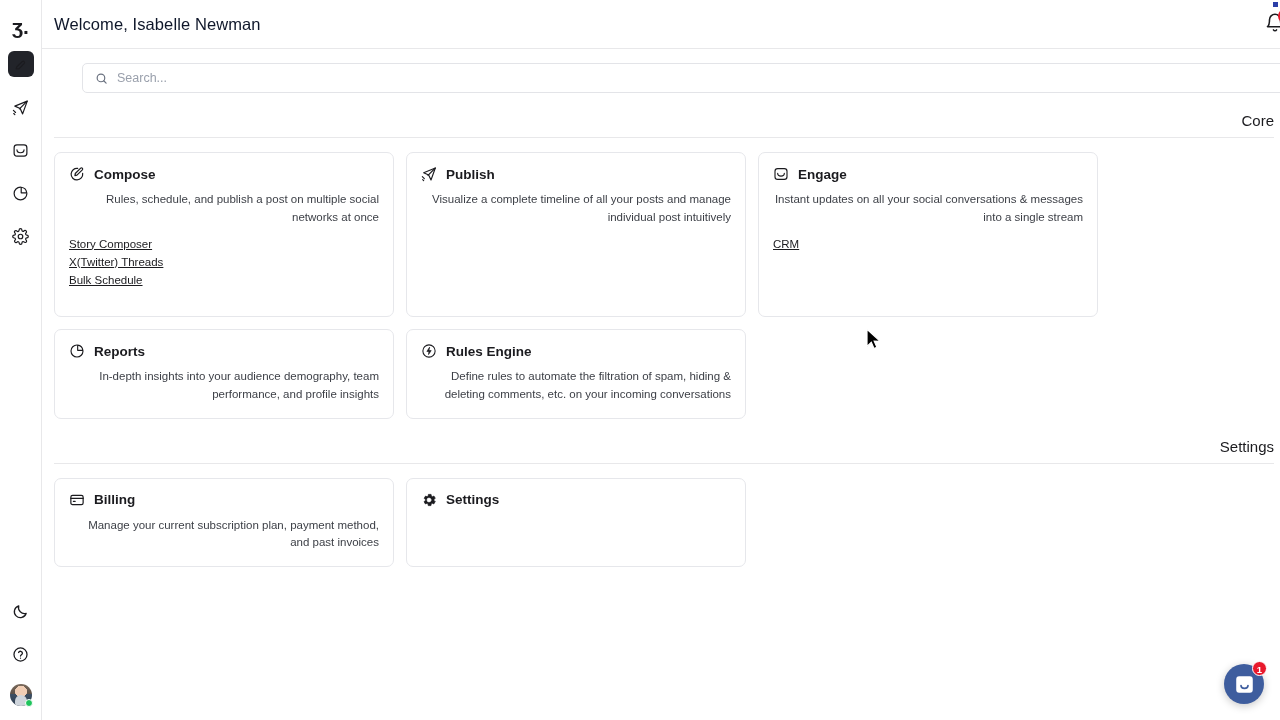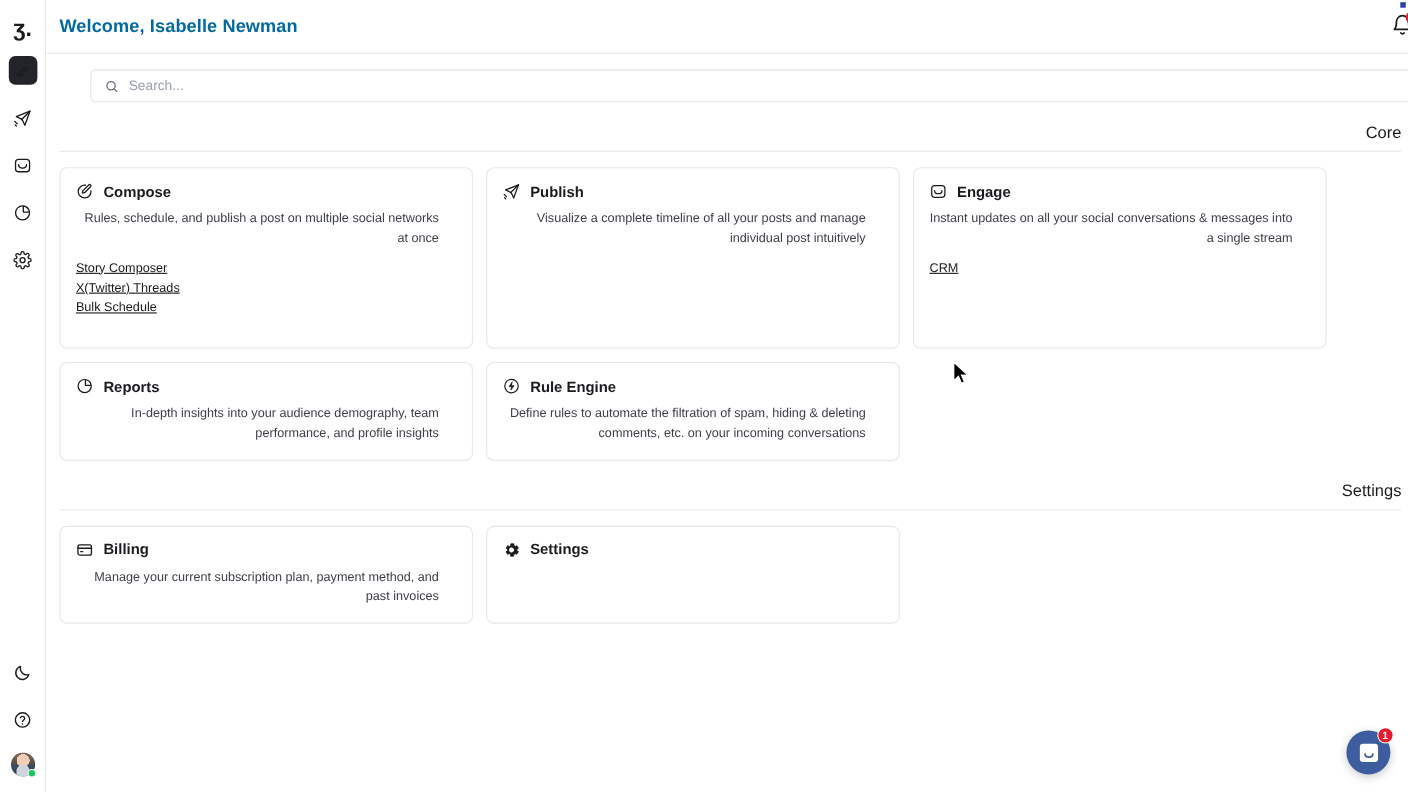--- a/index.html
+++ b/index.html
@@ -55,21 +55,21 @@
 
   
   .main { flex: 1; height: 720px; display: flex; flex-direction: column; background: #ffffff; }
 
   .topbar {
     height: 49px; flex: 0 0 49px;
     border-bottom: 1px solid #e8e8ea;
     display: flex; align-items: center; justify-content: space-between;
     padding: 0 20px 0 12px;
   }
-  .welcome-title { font-size: 16.5px; color: #0369a1; font-weight: 700; letter-spacing: .1px; }
+  .welcome-title { font-size: 16.5px; color: #0f172a; font-weight: 400; letter-spacing: .1px; }
   .bell-wrap { position: relative; width: 24px; height: 24px; cursor: pointer; }
   .bell-badge {
     position: absolute; right: -4px; top: -3px;
     min-width: 14px; height: 14px; padding: 0 3px;
     background: #e8192c; color: #fff; border-radius: 7px;
     font-size: 9px; font-weight: 700; line-height: 14px; text-align: center;
   }
 
   .content { flex: 1; overflow: hidden; padding: 0 0 0 0; }
 
@@ -90,21 +90,21 @@
     font-size: 15px; color: #1b1b1f; font-weight: 400;
     margin: 19px 0 0 0; padding-bottom: 8px;
   }
   .section-rule { border-bottom: 1px solid #e8e8ea; width: 1220px; }
 
   .card-grid {
     display: flex; flex-wrap: wrap; gap: 12px 12px;
     margin-top: 14px; width: 1168px;
   }
   .card {
-    width: 376px; background: #fff;
+    width: 340px; background: #fff;
     border: 1px solid #e6e7eb; border-radius: 7px;
     padding: 13px 14px 14px 14px;
   }
   .card.tall { min-height: 165px; }
   .card.short { min-height: 85px; }
   .card.settings-card { min-height: 85px; }
   .card-head { display: flex; align-items: center; gap: 9px; }
   .card-title { font-size: 13.5px; font-weight: 700; color: #1b1b1f; }
   .card-desc {
     font-size: 11.5px; color: #3c3f46; line-height: 1.55;
@@ -312,21 +312,21 @@
           </div>
 
           <div class="card short">
             <div class="card-head">
               <span class="icon">
                 <svg width="16" height="16" viewBox="0 0 24 24" fill="none" stroke="#1b1b1f" stroke-width="1.6" stroke-linecap="round" stroke-linejoin="round">
                   <circle cx="12" cy="12" r="9.2"></circle>
                   <path d="M12.7 6.6 8.8 12.6h3.1l-.6 4.8 4-6h-3.1z" fill="#1b1b1f" stroke-width="1"></path>
                 </svg>
               </span>
-              <span class="card-title">Rule Engine</span>
+              <span class="card-title">Rules Engine</span>
             </div>
             <div class="card-desc">Define rules to automate the filtration of spam, hiding &amp; deleting comments, etc. on your incoming conversations</div>
           </div>
 
         </div>
       </div>
 
       <div class="section">
         <div class="section-rule">
           <div class="section-title">Settings</div>

